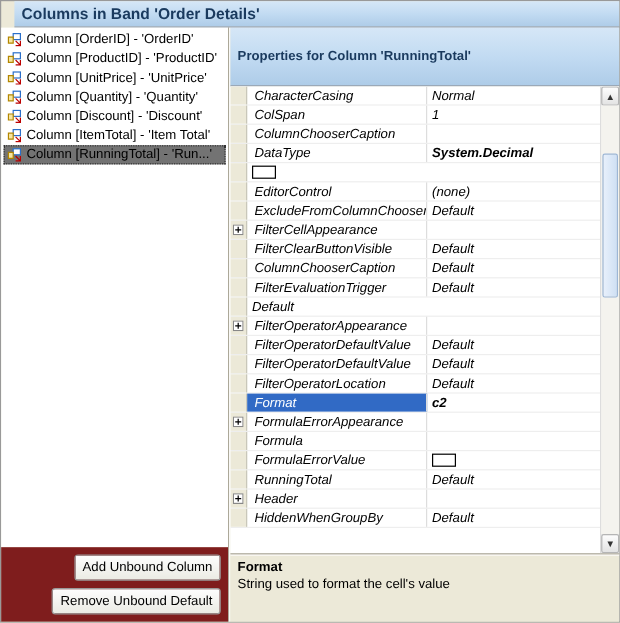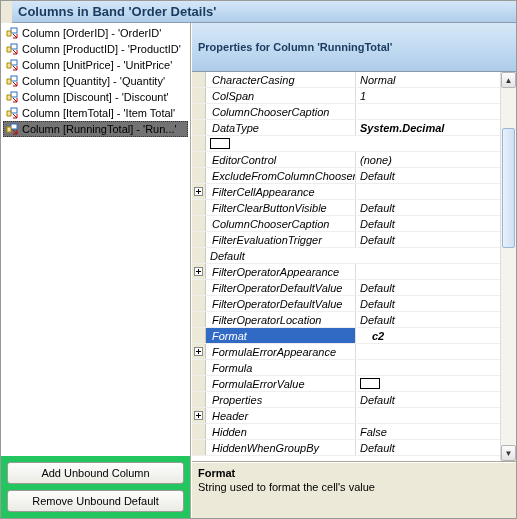--- a/index.html
+++ b/index.html
@@ -43,21 +43,22 @@
   }
   .tree-item.selected {
     background: #737373;
     outline: 1px dotted #333;
     outline-offset: -1px;
   }
   .col-icon { width: 12px; height: 12px; display: inline-flex; align-items: center; justify-content: center; }
   .col-icon svg { display:block; }
   .left-buttons {
     padding: 6px; display: flex; flex-direction: column; gap: 6px;
-    background: #22c55e;
+    background: #7f1d1d;
+    align-items: flex-end;
   }
   .btn {
     border: 1px solid #9a9a9a;
     background: linear-gradient(to bottom,#fdfdfd,#ebebe4);
     border-radius: 3px;
     padding: 4px 6px;
     font: inherit;
     cursor: default;
     text-align: center;
   }
@@ -102,21 +103,20 @@
     flex: 1 1 auto;
     padding: 1px 4px;
     overflow: hidden; text-overflow: ellipsis; white-space: nowrap;
     display:flex; align-items:center;
   }
   .prop-row.selected .prop-name {
     background: #316ac5; color: #fff;
   }
   .prop-row.selected .prop-value-cell {
     font-weight: bold;
-    margin-left: 12px;
   }
   .prop-value-bold { font-weight: bold; }
   .prop-value-swatch {
     width: 20px; height: 11px; border: 1px solid #000; background: #fff;
   }
   .scrollbar {
     width: 16px; flex: 0 0 16px;
     background: #efefef;
     border-left: 1px solid #ddd;
     position: relative;
@@ -346,37 +346,32 @@
             </div>
             <div class="prop-row">
               <div class="prop-gutter"></div>
               <div class="prop-name">FormulaErrorValue</div>
               <div class="prop-value-cell">
                 <span class="prop-value-swatch"></span>
               </div>
             </div>
             <div class="prop-row">
               <div class="prop-gutter"></div>
-              <div class="prop-name">Properties</div>
+              <div class="prop-name">RunningTotal</div>
               <div class="prop-value-cell">Default</div>
             </div>
             <div class="prop-row">
               <div class="prop-gutter">
                 <svg width="9" height="9" viewBox="0 0 9 9">
                   <rect x="0.5" y="0.5" width="8" height="8" fill="#fff" stroke="#888"></rect>
                   <path d="M2 4.5 H7 M4.5 2 V7" stroke="#000"></path>
                 </svg>
               </div>
               <div class="prop-name">Header</div>
               <div class="prop-value-cell"></div>
-            </div>
-            <div class="prop-row">
-              <div class="prop-gutter"></div>
-              <div class="prop-name">Hidden</div>
-              <div class="prop-value-cell">False</div>
             </div>
             <div class="prop-row">
               <div class="prop-gutter"></div>
               <div class="prop-name">HiddenWhenGroupBy</div>
               <div class="prop-value-cell">Default</div>
             </div>
           </div>
         <div class="scrollbar">
           <div class="scroll-btn">▲</div>
           <div class="scroll-track">

